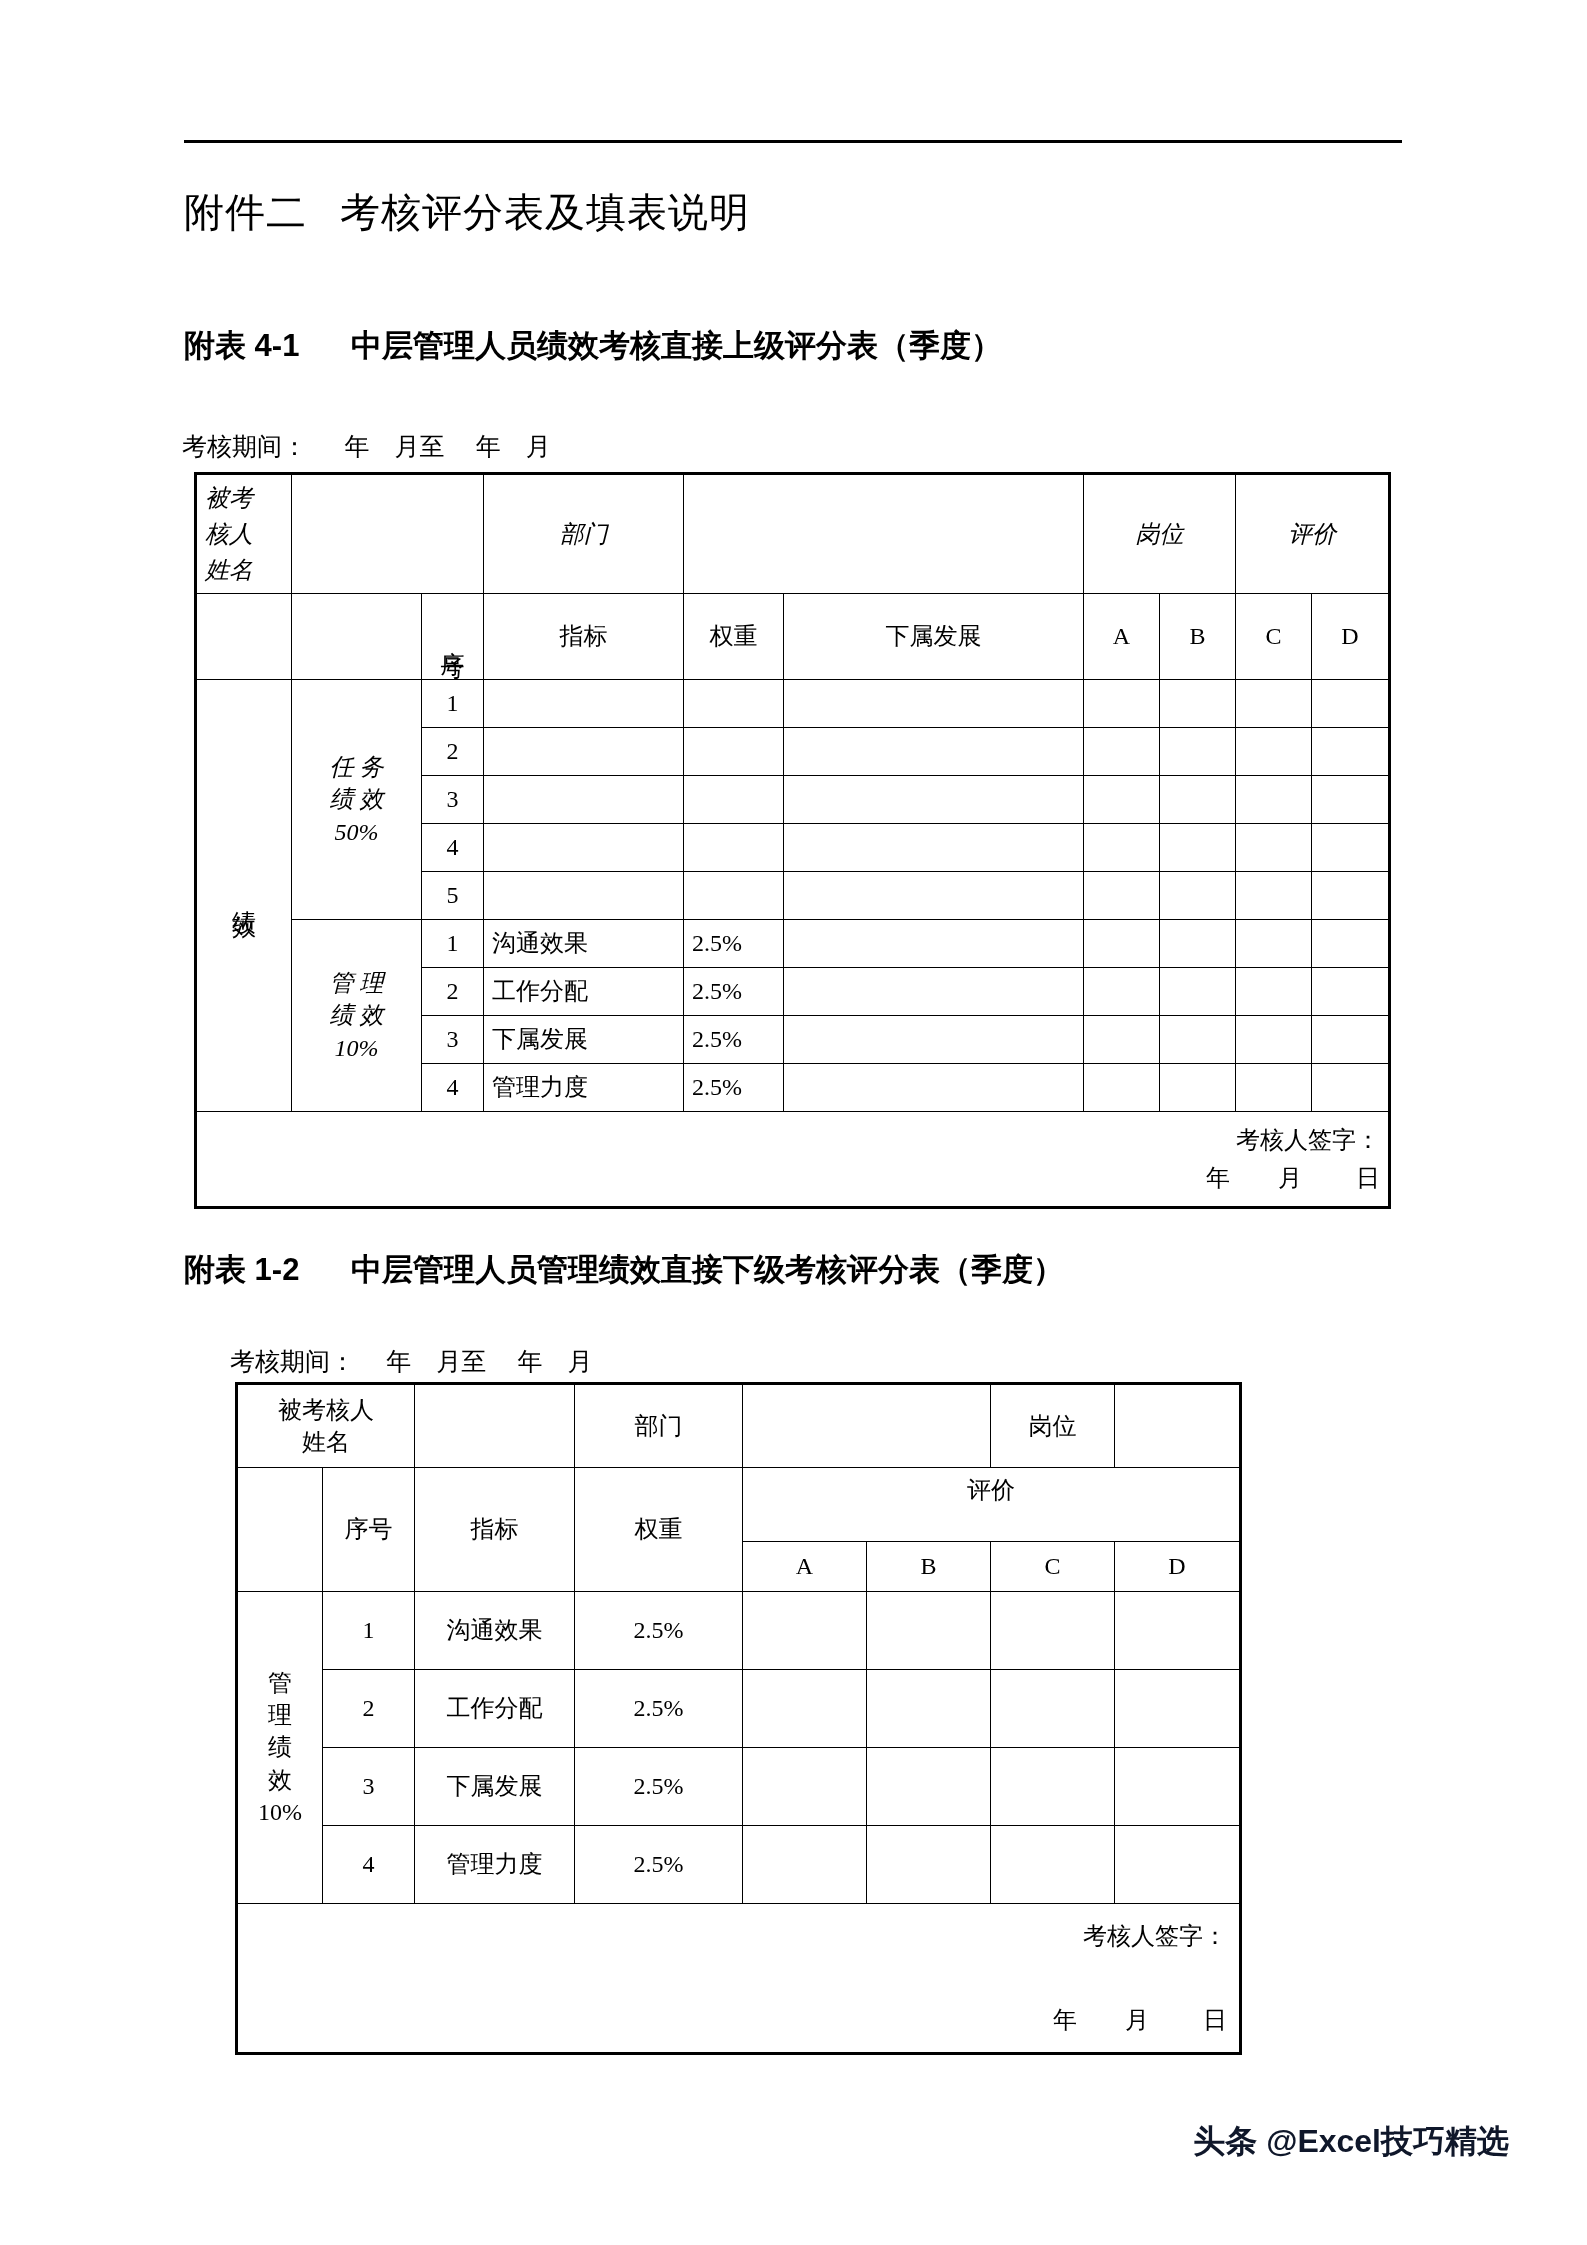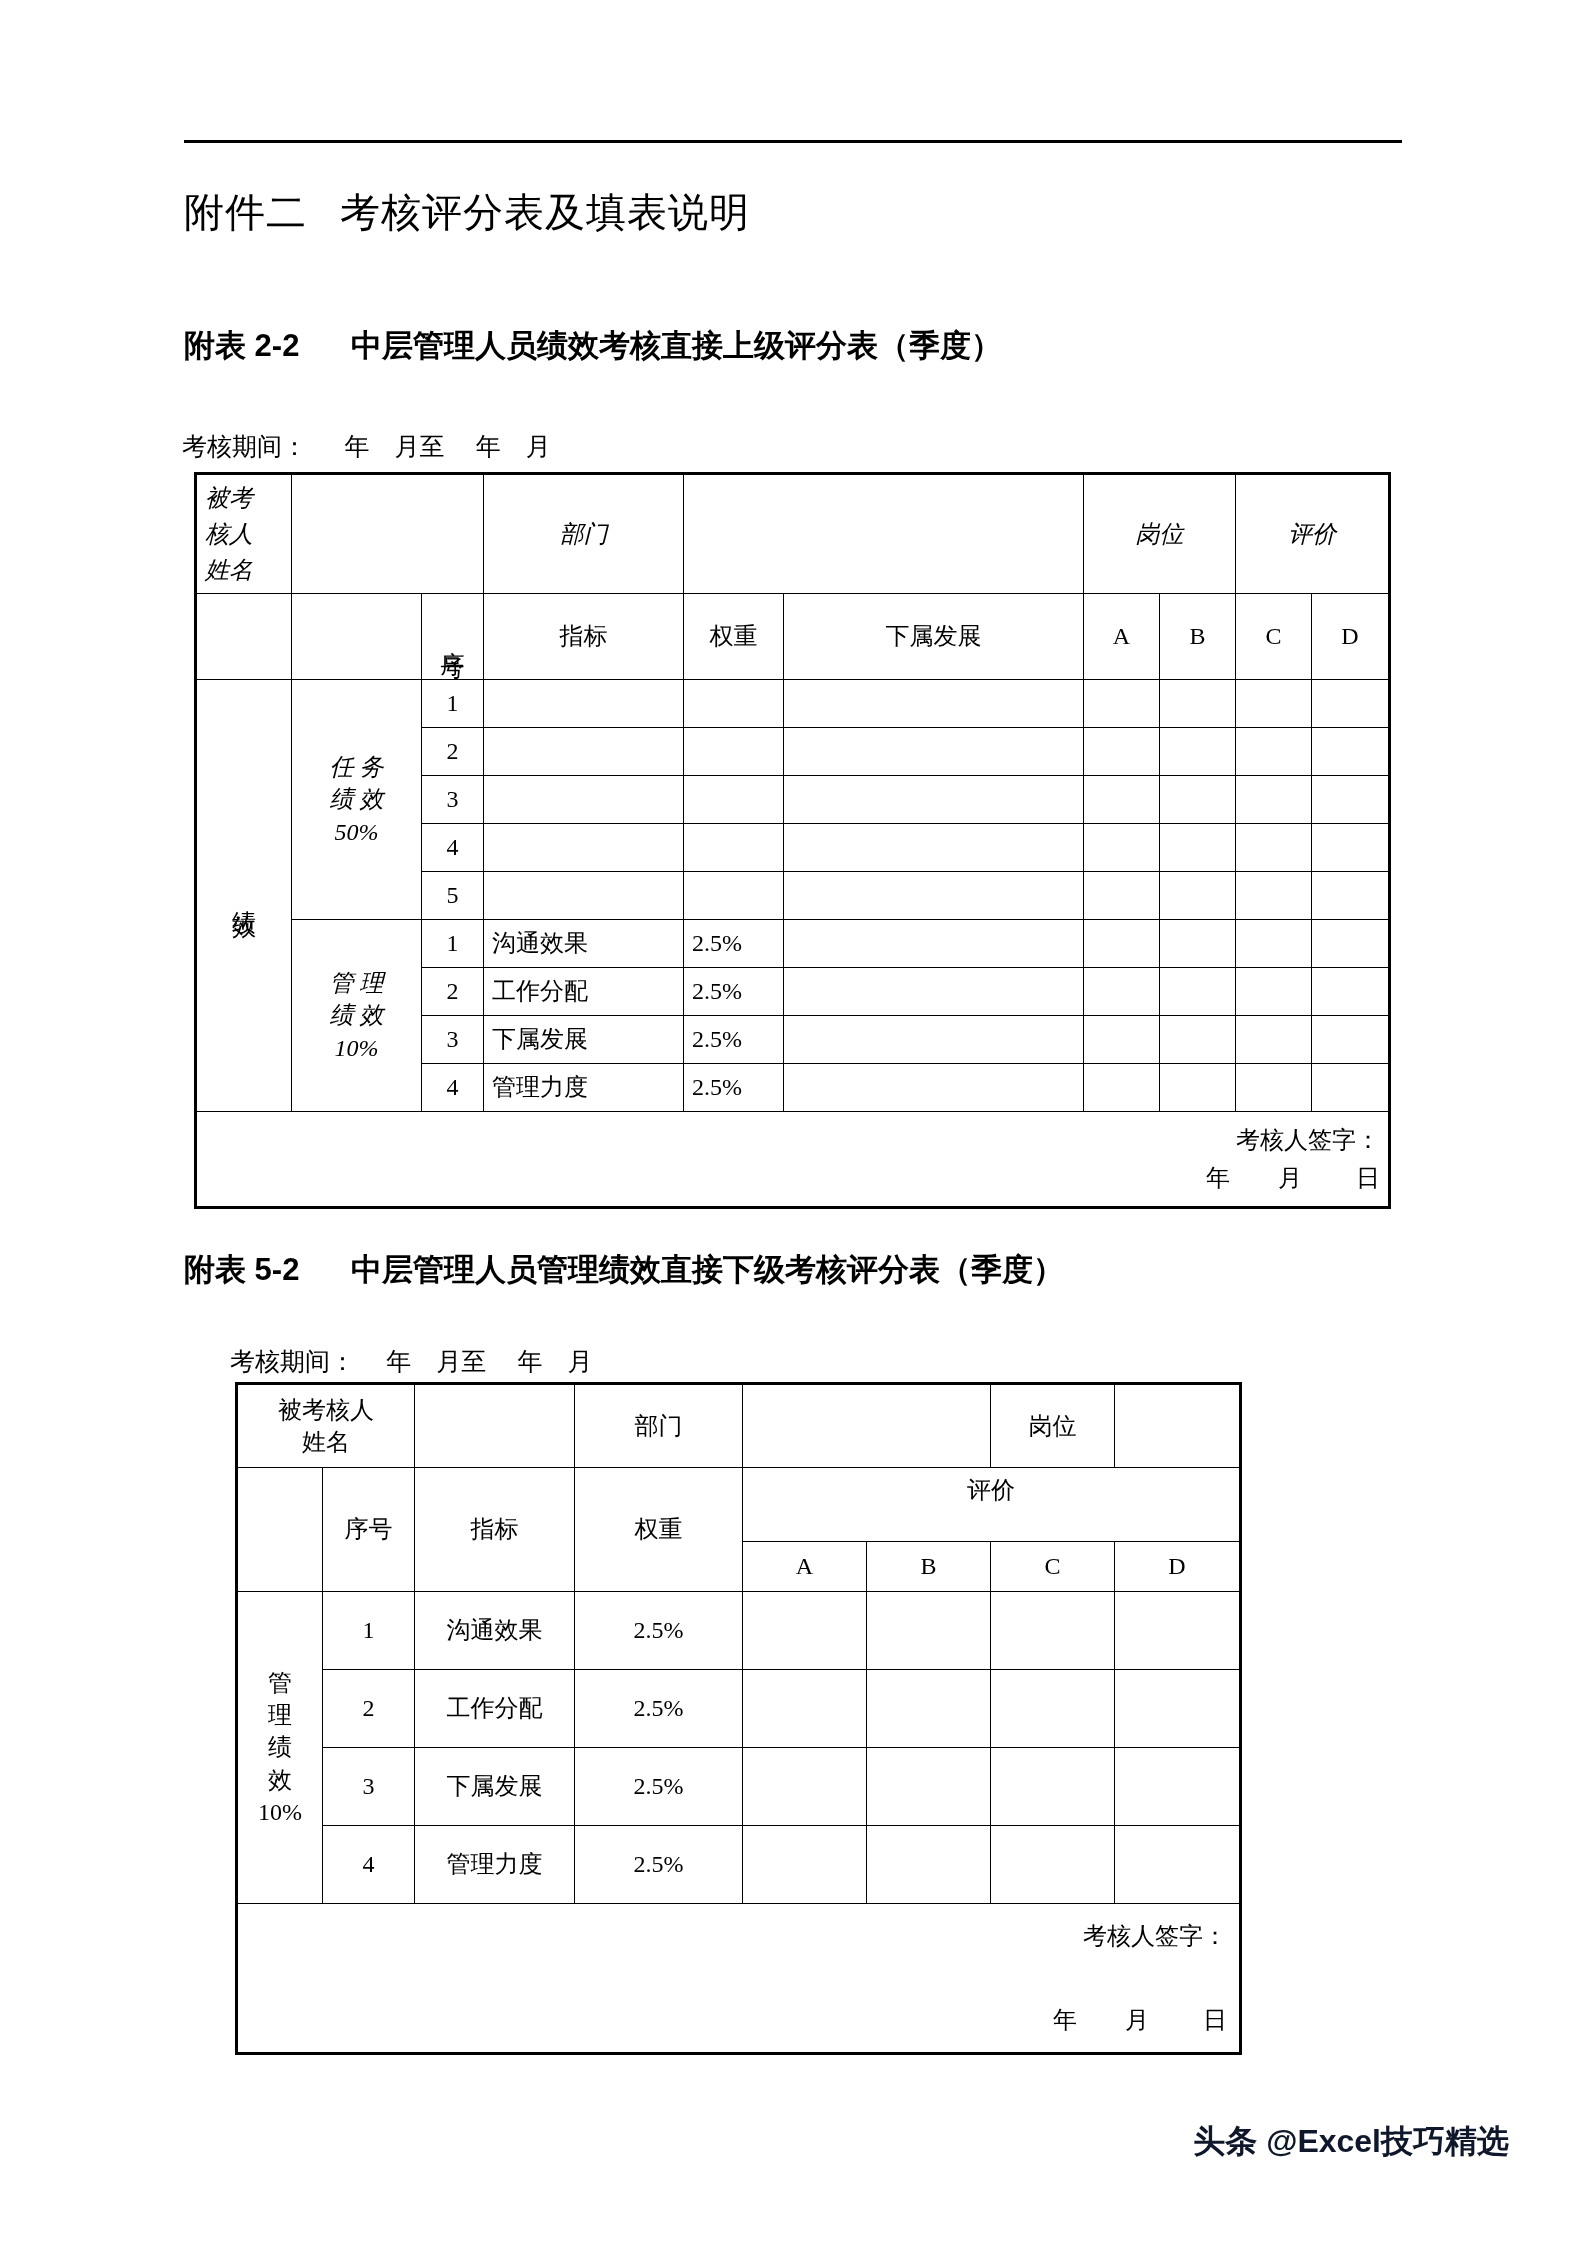--- a/index.html
+++ b/index.html
@@ -156,21 +156,21 @@
 </style>
 </head>
 <body>
 
 <div class="page">
 
   <div class="header-rule"></div>
 
   <div class="doc-title">附件二   考核评分表及填表说明</div>
 
-  <div class="sub-heading" id="heading-2-1">附表 2-2      中层管理人员绩效考核直接上级评分表（季度）</div>
+  <div class="sub-heading" id="heading-2-1">附表 4-1      中层管理人员绩效考核直接上级评分表（季度）</div>
   <div class="period-line" id="period-1">考核期间：      年    月至     年    月</div>
 
   <table class="form" id="table-1">
     <colgroup>
       <col style="width:96px">
       <col style="width:130px">
       <col style="width:62px">
       <col style="width:200px">
       <col style="width:100px">
       <col style="width:300px">
@@ -318,21 +318,21 @@
 
       <tr>
         <td colspan="10" class="sign-cell">
           <span class="l1">考核人签字：</span>
           <span class="l2">年        月         日</span>
         </td>
       </tr>
     </tbody>
   </table>
 
-  <div class="sub-heading" id="heading-2-2">附表 5-2      中层管理人员管理绩效直接下级考核评分表（季度）</div>
+  <div class="sub-heading" id="heading-2-2">附表 1-2      中层管理人员管理绩效直接下级考核评分表（季度）</div>
   <div class="period-line" id="period-2">考核期间：     年    月至     年    月</div>
 
   <table class="form" id="table-2">
     <colgroup>
       <col style="width:86px">
       <col style="width:92px">
       <col style="width:160px">
       <col style="width:168px">
       <col style="width:124px">
       <col style="width:124px">

